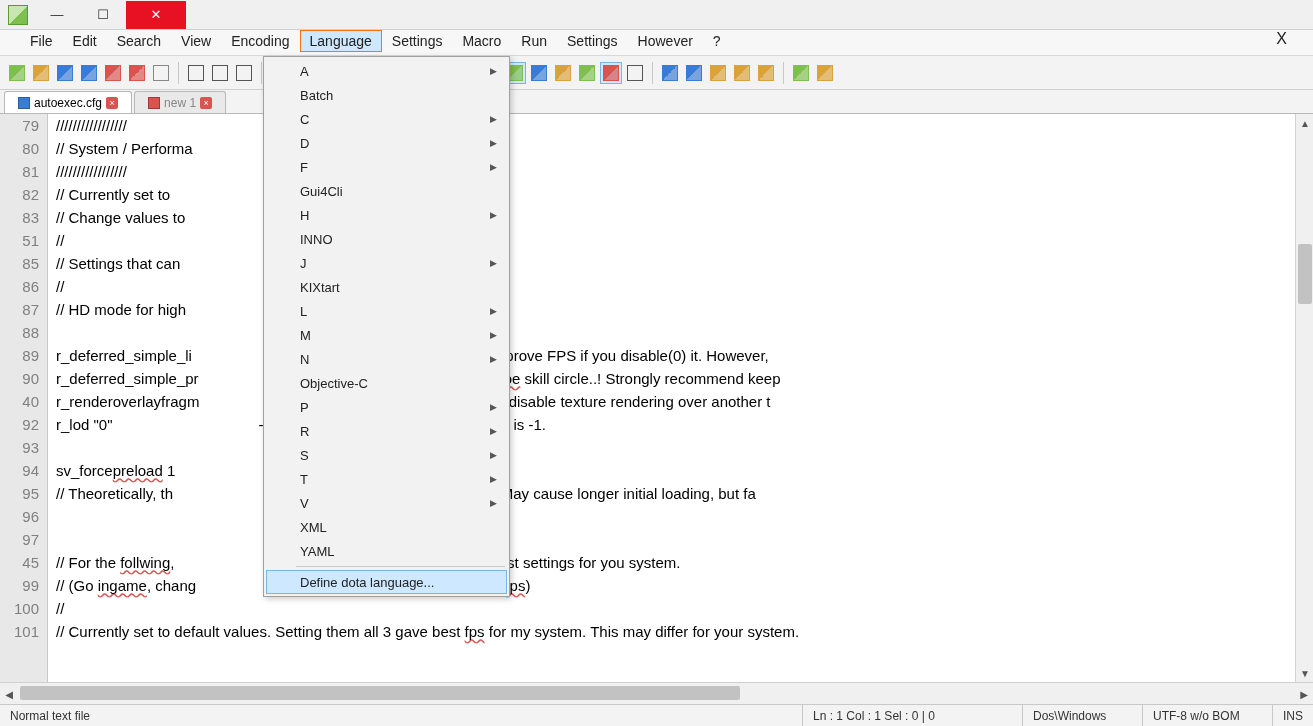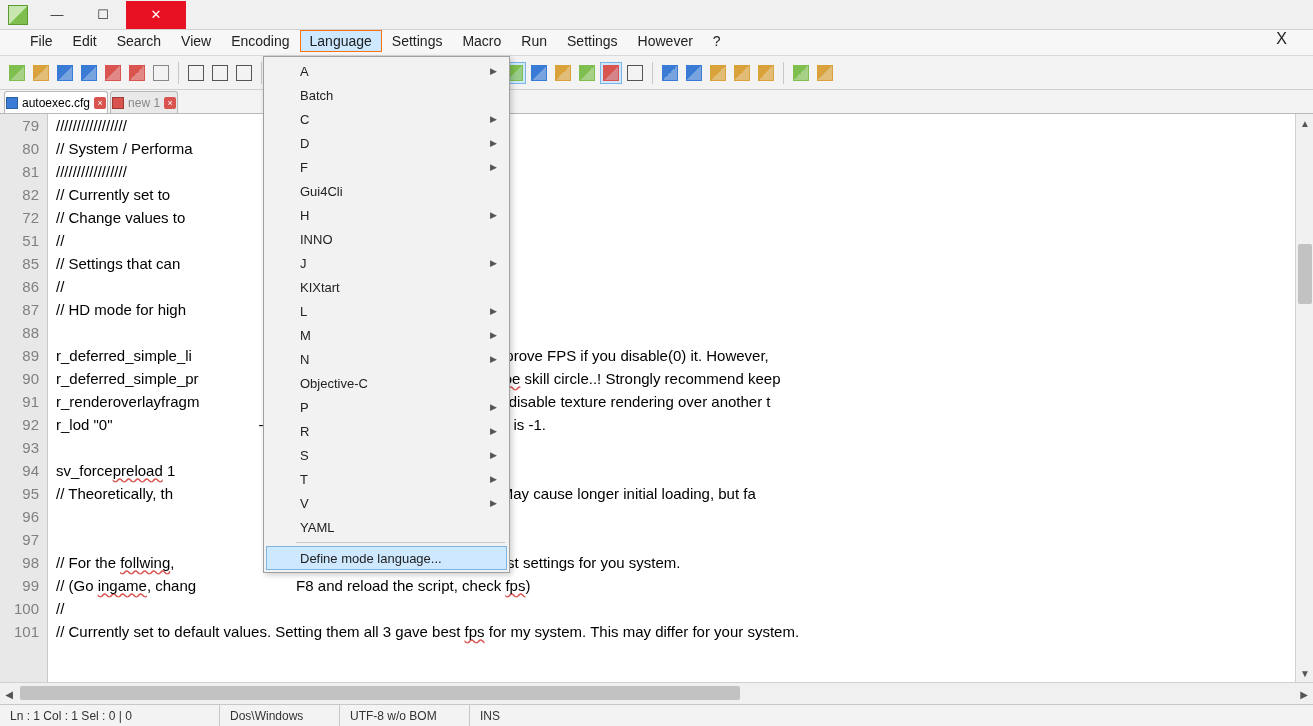--- a/index.html
+++ b/index.html
@@ -16,21 +16,21 @@
 .menubar .menu-item.active { background:#cde8ff; border:1px solid #f97316; padding:2px 9px; }
 .menubar .menux { margin-left:auto; padding:0 6px; font-size:16px; }
 
 .toolbar { height:34px; background:#f3f3f3; border-bottom:1px solid #d0d0d0; display:flex; align-items:center; padding:0 6px; gap:2px; }
 .tb-btn { width:22px; height:22px; border:1px solid transparent; display:flex; align-items:center; justify-content:center; }
 .tb-btn.active { background:#cde8ff; border:1px solid #7eb4e2; }
 .tb-sep { width:1px; height:22px; background:#c8c8c8; margin:0 4px; }
 .tb-ico { width:16px; height:16px; }
 
 .tabbar { height:24px; background:#f3f3f3; display:flex; align-items:flex-end; padding-left:4px; border-bottom:1px solid #b8b8b8; }
-.file-tab { height:22px; display:flex; align-items:center; gap:4px; padding:0 1px; font-size:12px; border:1px solid #b8b8b8; border-bottom:none; background:#fefefe; margin-right:2px; border-radius:3px 3px 0 0; }
+.file-tab { height:22px; display:flex; align-items:center; gap:4px; padding:0 13px; font-size:12px; border:1px solid #b8b8b8; border-bottom:none; background:#fefefe; margin-right:2px; border-radius:3px 3px 0 0; }
 .file-tab.active { background:#fff; }
 .file-tab.inactive { background:#e9e9e9; color:#888; }
 .tab-disk { width:12px; height:12px; background:#3a7bd5; border:1px solid #2a5fa0; }
 .tab-disk.red { background:#d9534f; border-color:#a03a36; }
 .tab-close { width:12px; height:12px; background:#d9534f; color:#fff; font-size:9px; line-height:12px; text-align:center; border-radius:2px; }
 
 .editor-wrap { position:relative; height:calc(726px - 30px - 26px - 34px - 24px - 22px - 22px); background:#fff; display:flex; }
 .gutter { width:48px; background:#e8e8e8; border-right:1px solid #c8c8c8; font-family:Consolas,monospace; font-size:15px; color:#808080; text-align:right; padding-right:8px; user-select:none; }
 .gutter div { height:23px; line-height:23px; }
 .code { flex:1; font-family:Consolas,monospace; font-size:15px; color:#000; white-space:pre; overflow:hidden; position:relative; }
@@ -205,55 +205,56 @@
       <div class="tab-close">×</div>
     </div>
   </div>
 
 <div class="editor-wrap">
   <div class="gutter" id="gutter">
       <div>79</div>
       <div>80</div>
       <div>81</div>
       <div>82</div>
-      <div>72</div>
+      <div>83</div>
       <div>51</div>
       <div>85</div>
       <div>86</div>
       <div>87</div>
       <div>88</div>
       <div>89</div>
       <div>90</div>
-      <div>91</div>
+      <div>40</div>
       <div>92</div>
       <div>93</div>
       <div>94</div>
       <div>95</div>
       <div>96</div>
       <div>97</div>
-      <div>98</div>
+      <div>45</div>
       <div>99</div>
       <div>100</div>
       <div>101</div>
     </div>
   <div class="code" id="code"><div class="code-line">/////////////////</div><div class="code-line">// System / Performa</div><div class="code-line">/////////////////</div><div class="code-line">// Currently set to                         .</div><div class="code-line">// Change values to                         fer crashes.</div><div class="code-line">//</div><div class="code-line">// Settings that can                        ot listed here!</div><div class="code-line">//</div><div class="code-line">// HD mode for high                         s to default values and r_lod "0".</div><div class="code-line"></div><div class="code-line">r_deferred_simple_li                        timal : 0  // Default : 1 // Does improve FPS if you disable(0) it. However,</div><div class="code-line">r_deferred_simple_pr                        / Default : 1  // 0 Disables the <span class="underline-red">aoe</span> skill circle..! Strongly recommend keep</div><div class="code-line">r_renderoverlayfragm                        timal : 0  // Default : 1 // Enable/disable texture rendering over another t</div><div class="code-line">r_lod "0"                                   -1 // High quality textures : 0 // Default is -1.</div><div class="code-line"></div><div class="code-line">sv_force<span class="underline-red">preload</span> 1                           l : 1  // Default : 0</div><div class="code-line">// Theoretically, th                        rver to <span class="underline-red">preload</span> the assets for you. May cause longer initial loading, but fa</div><div class="code-line"></div><div class="code-line"></div><div class="code-line">// For the <span class="underline-red">follwing</span>,                        nd with the numbers(0-3) to find best settings for you system.</div><div class="code-line">// (Go <span class="underline-red">ingame</span>, chang                        F8 and reload the script, check <span class="underline-red">fps</span>)</div><div class="code-line">//</div><div class="code-line">// Currently set to default values. Setting them all 3 gave best <span class="underline-red">fps</span> for my system. This may differ for your system.</div></div>
   <div class="vscroll">
     <div class="vscroll-arrow up">▲</div>
     <div class="vscroll-thumb"></div>
     <div class="vscroll-arrow down">▼</div>
   </div>
 </div>
 
 <div class="hscroll">
   <div class="hscroll-arrow left">◀</div>
   <div class="hscroll-thumb"></div>
   <div class="hscroll-arrow right">▶</div>
 </div>
 
 <div class="statusbar">
+  <div class="sb-cell first">Normal text file</div>
   <div class="sb-cell" style="width:220px">Ln : 1    Col : 1    Sel : 0 | 0</div>
   <div class="sb-cell" style="width:120px">Dos\Windows</div>
   <div class="sb-cell" style="width:130px">UTF-8 w/o BOM</div>
   <div class="sb-cell noborder" style="width:40px">INS</div>
 </div>
 
 <div class="dropdown" id="dropdown">
     <div class="dd-item has-sub">A</div>
     <div class="dd-item">Batch</div>
     <div class="dd-item has-sub">C</div>
@@ -266,16 +267,17 @@
     <div class="dd-item">KIXtart</div>
     <div class="dd-item has-sub">L</div>
     <div class="dd-item has-sub">M</div>
     <div class="dd-item has-sub">N</div>
     <div class="dd-item">Objective-C</div>
     <div class="dd-item has-sub">P</div>
     <div class="dd-item has-sub">R</div>
     <div class="dd-item has-sub">S</div>
     <div class="dd-item has-sub">T</div>
     <div class="dd-item has-sub">V</div>
+    <div class="dd-item">XML</div>
     <div class="dd-item">YAML</div>
     <div class="dd-sep"></div>
-    <div class="dd-item hover">Define mode language...</div>
+    <div class="dd-item hover">Define dota language...</div>
   </div>
 
 </body></html>

